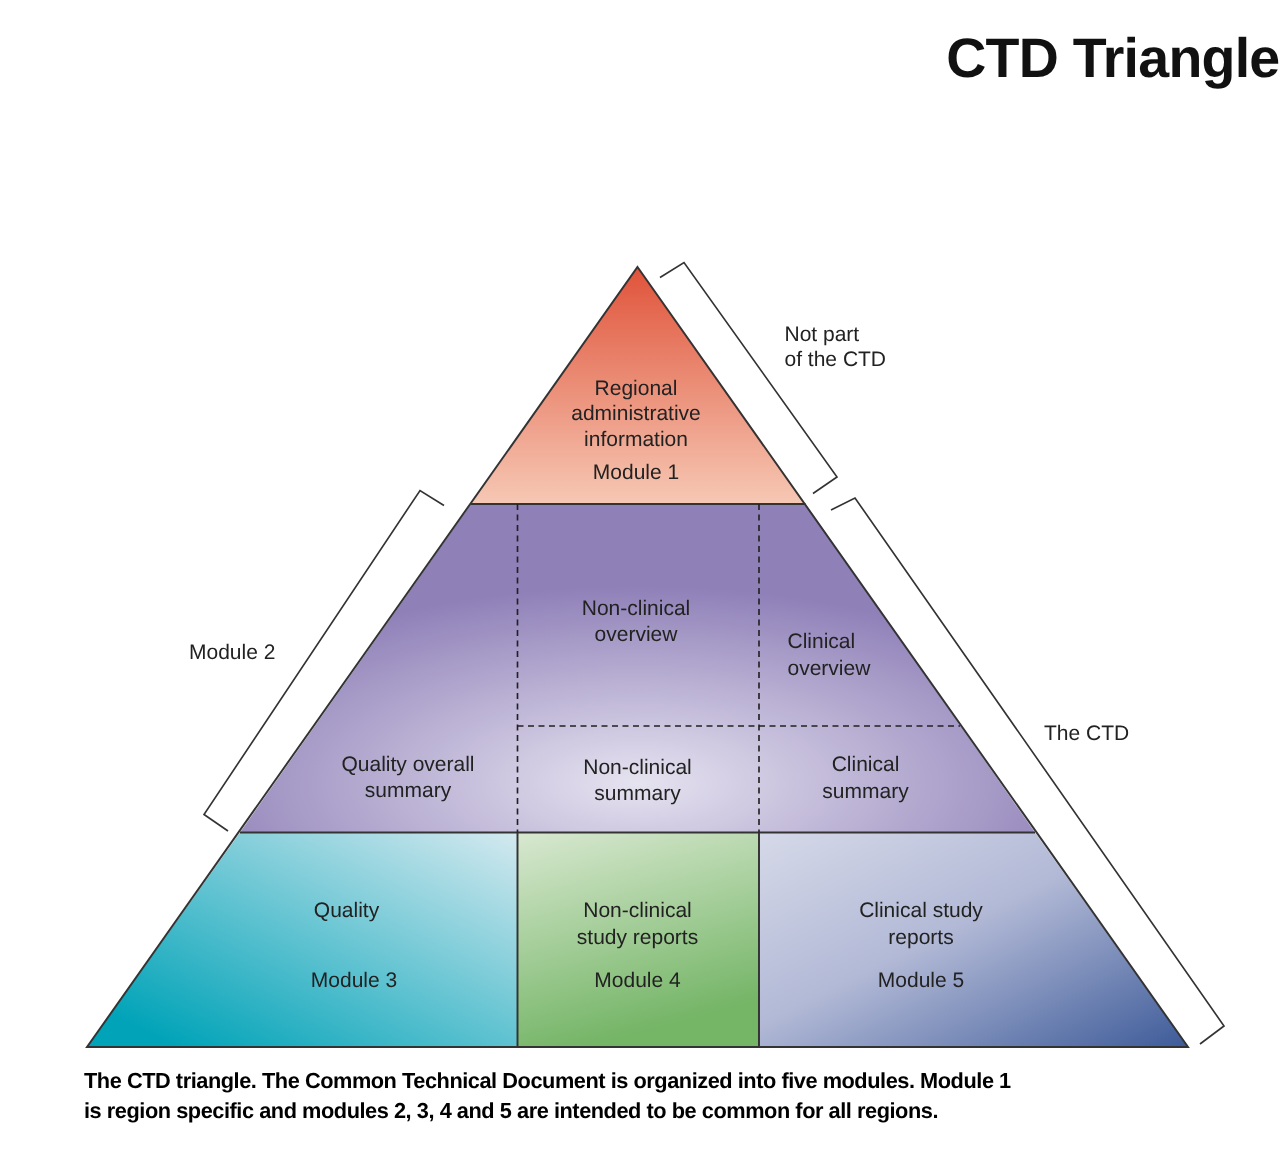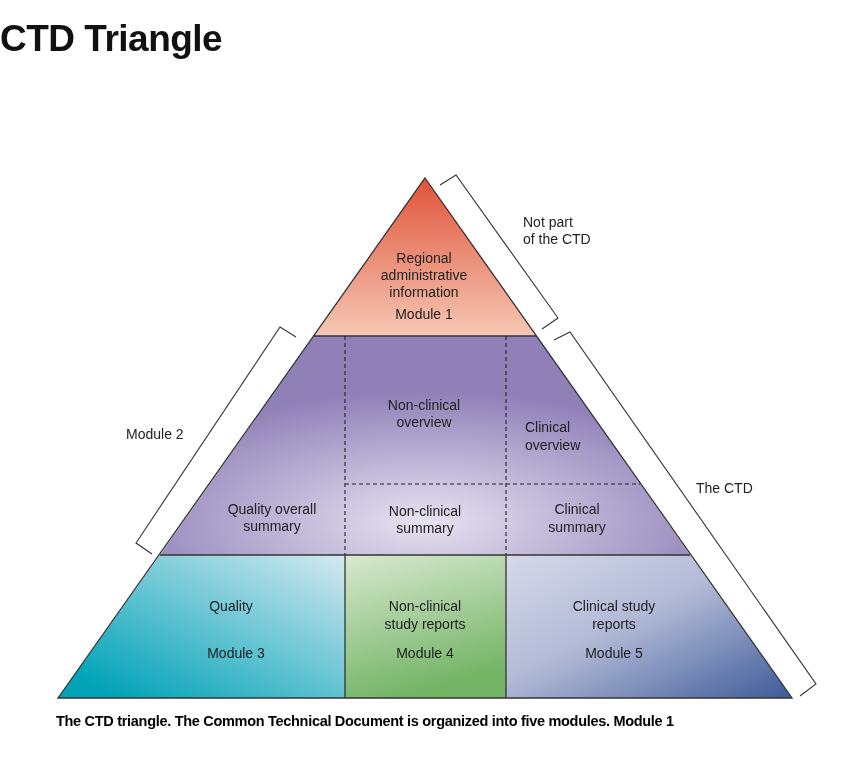--- a/index.html
+++ b/index.html
@@ -1,17 +1,17 @@
 <!DOCTYPE html>
 <html><head>
 <meta charset="utf-8">
 <style>
   html, body { margin: 0; padding: 0; background: #ffffff; }
   body { width: 853px; height: 778px; position: relative; overflow: hidden; font-family: "Liberation Sans", sans-serif; }
-  .title { position: absolute; left: 0; width: 853px; top: 18px; text-align: left; font-size: 37px; font-weight: bold; color: #111; letter-spacing: -0.5px; }
+  .title { position: absolute; left: 0; width: 853px; top: 18px; text-align: right; font-size: 37px; font-weight: bold; color: #111; letter-spacing: -0.5px; }
   svg#diagram { position: absolute; left: 0; top: 0; }
   .lbl { font-family: "Liberation Sans", sans-serif; font-size: 14px; fill: #222; }
   .caption { position: absolute; left: 56px; top: 711px; width: 760px; font-size: 14.5px; font-weight: bold; color: #000000; line-height: 20px; letter-spacing: -0.3px; }
 </style>
 </head>
 <body>
 
 <div class="title">CTD Triangle</div>
 
 <svg id="diagram" width="853" height="778" viewBox="0 0 853 778">
@@ -97,13 +97,14 @@
   <text class="lbl" text-anchor="middle" x="614" y="658">Module 5</text>
 
   <text class="lbl" text-anchor="start" x="523" y="227">Not part</text>
   <text class="lbl" text-anchor="start" x="523" y="244">of the CTD</text>
   <text class="lbl" text-anchor="start" x="126" y="439">Module 2</text>
   <text class="lbl" text-anchor="start" x="696" y="493">The CTD</text>
 </svg>
 
 <div class="caption">
   <div>The CTD triangle. The Common Technical Document is organized into five modules. Module 1</div>
+  <div>is region specific and modules 2, 3, 4 and 5 are intended to be common for all regions.</div>
 </div>
 
 </body></html>

